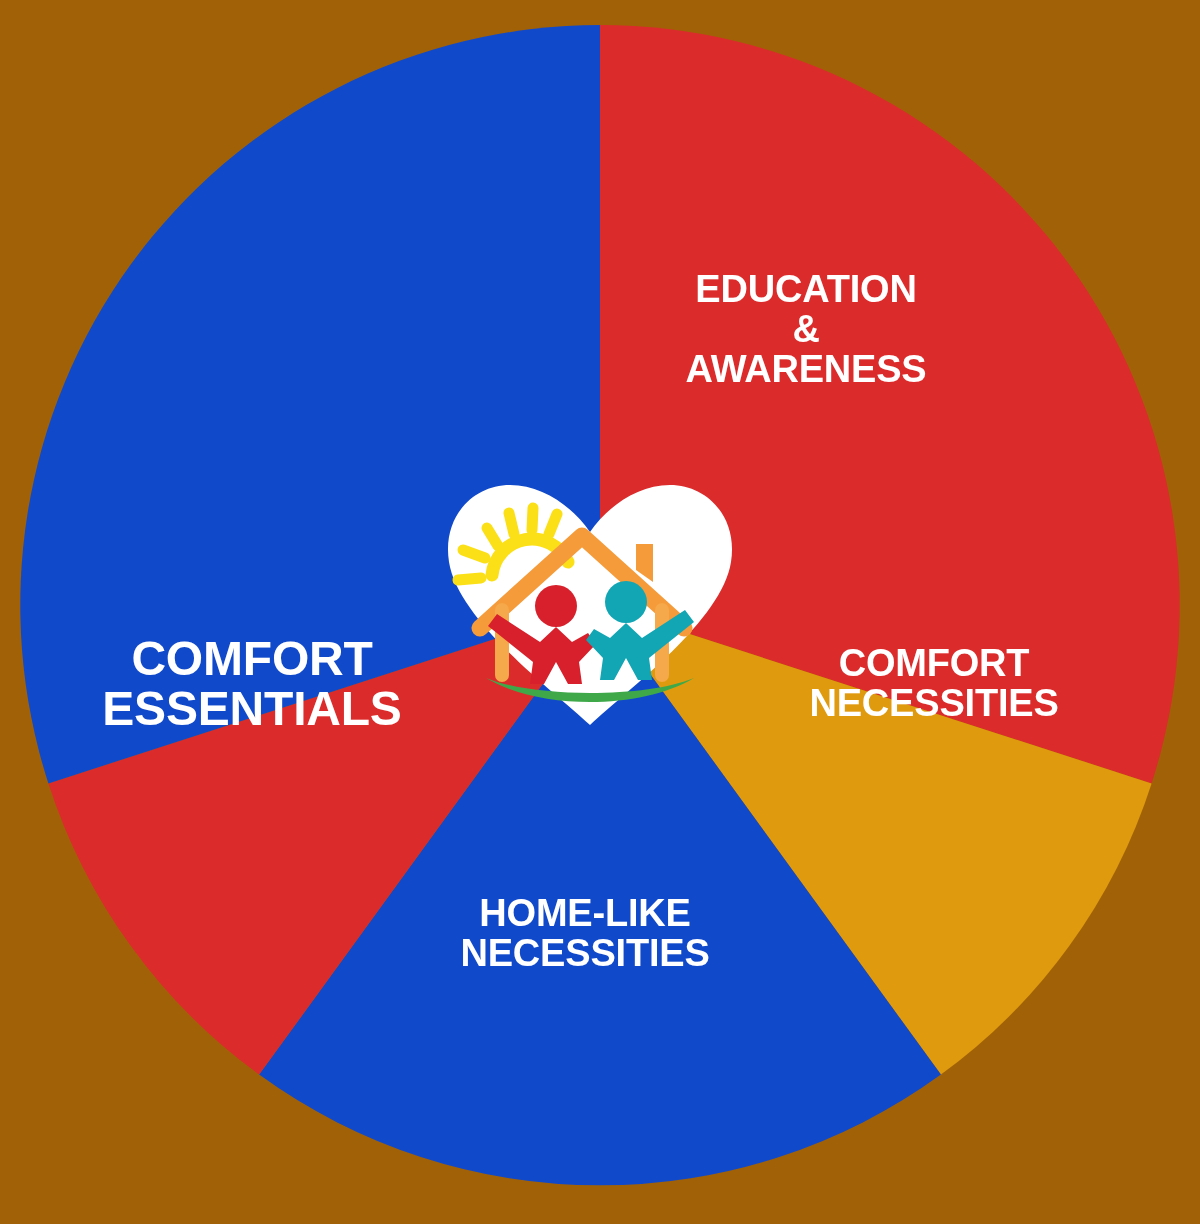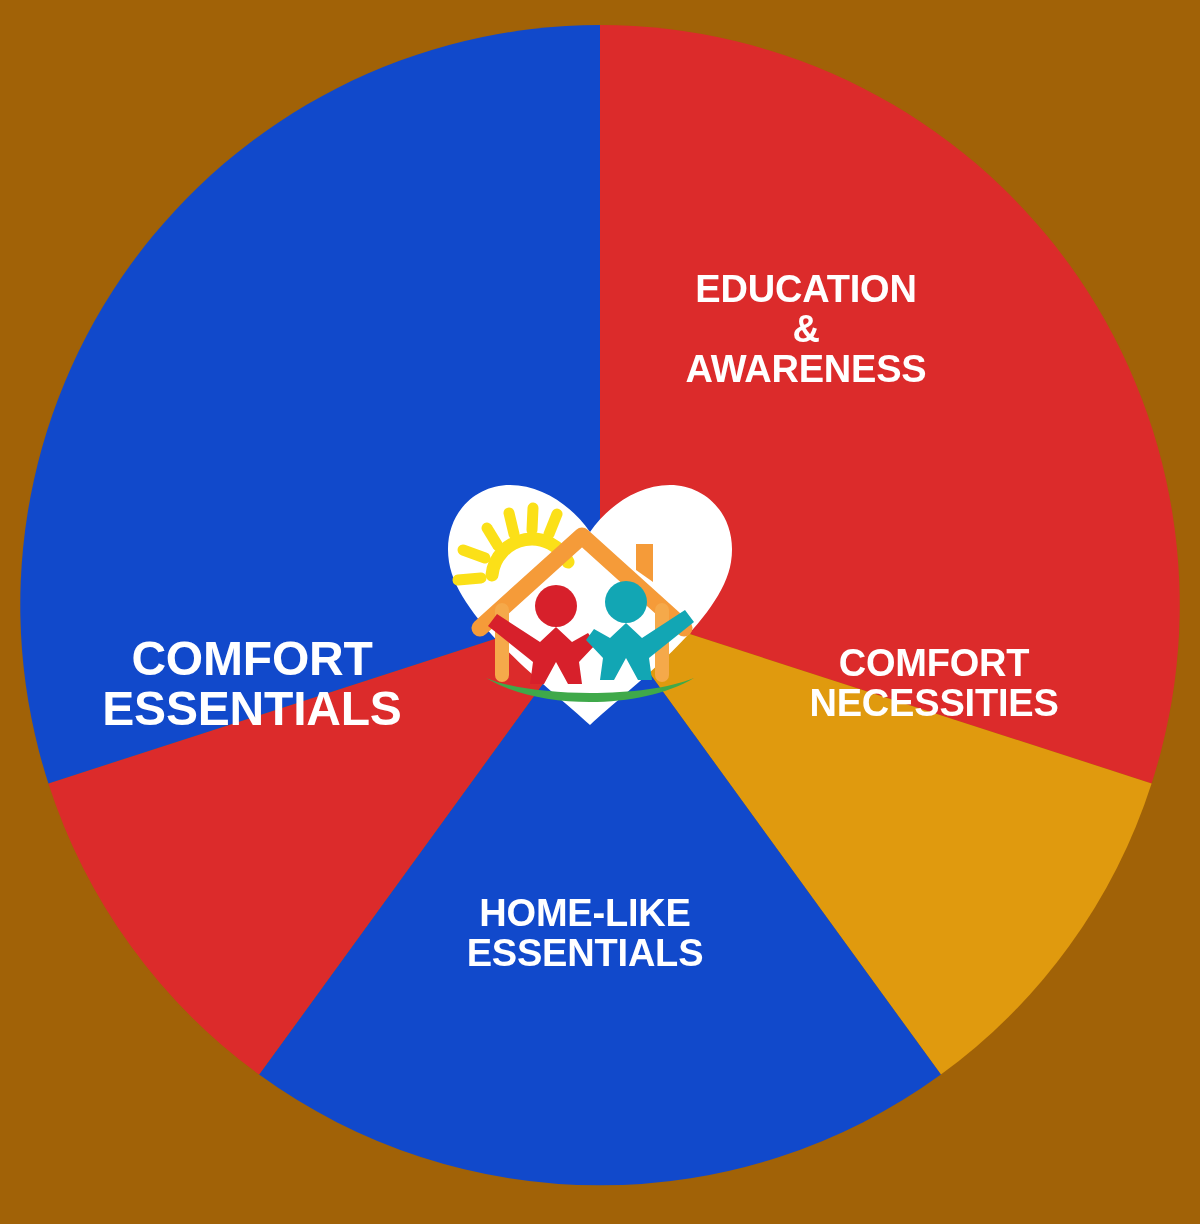--- a/index.html
+++ b/index.html
@@ -73,21 +73,21 @@
 AWARENESS</div>
 
 
   <div class="wedge-label" id="label-comfort">COMFORT
 ESSENTIALS</div>
 
   <div class="wedge-label" id="label-business">COMFORT
 NECESSITIES</div>
 
   <div class="wedge-label" id="label-hospitality">HOME-LIKE
-ESSENTIALS</div>
+NECESSITIES</div>
 
   <svg id="center-badge" viewBox="0 0 300 270">
 
     <path id="heart-badge" d="M150 255
              C 110 218, 18 150, 9 92
              C 2 48, 32 15, 70 15
              C 102 15, 132 36, 150 62
              C 168 36, 198 15, 230 15
              C 268 15, 298 48, 291 92
              C 282 150, 190 218, 150 255 Z" fill="#FFFFFF"></path>

